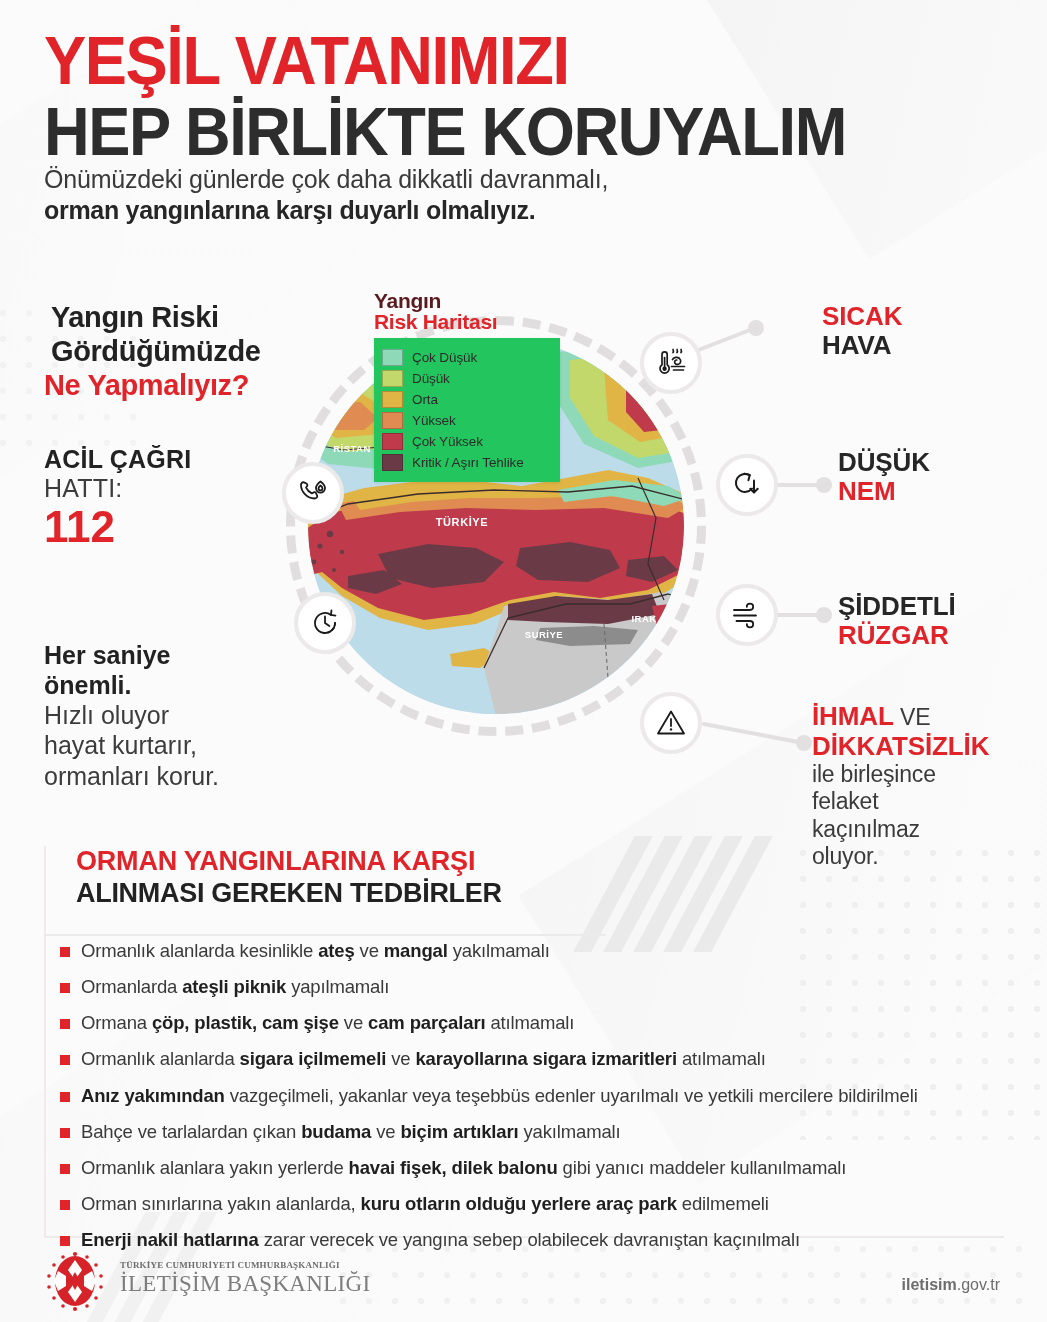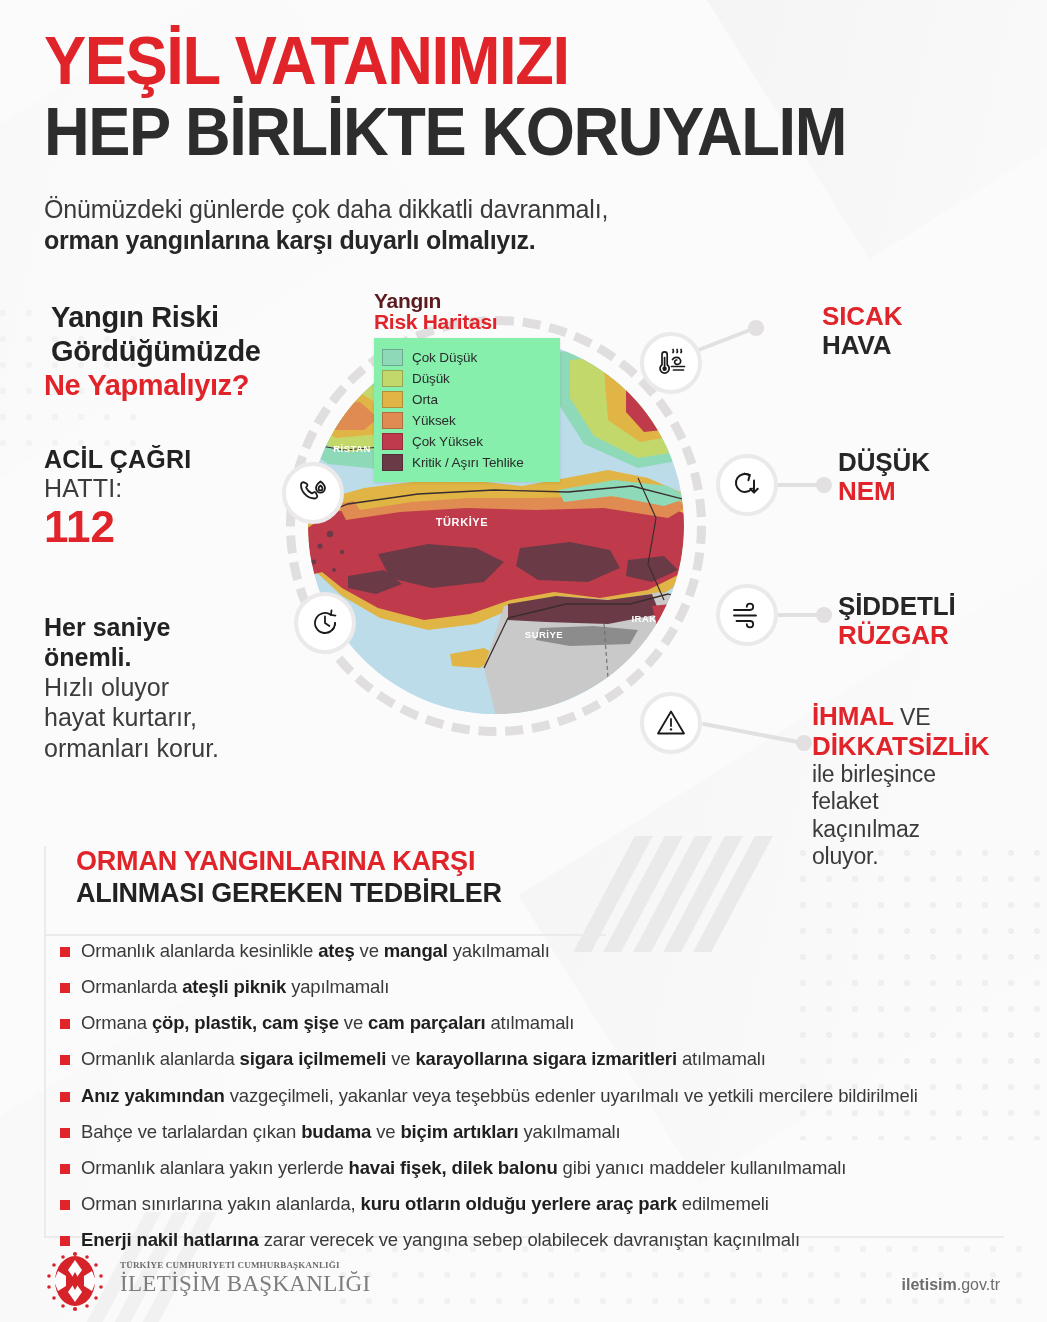--- a/index.html
+++ b/index.html
@@ -30,32 +30,32 @@
   .h1-red{
     font-size:68px; line-height:.96; font-weight:bold; color:#e1242a;
     letter-spacing:-1.5px; font-stretch:condensed; white-space:nowrap;
     transform:scaleX(.93); transform-origin:left center;
   }
   .h1-black{
     font-size:68px; line-height:1.0; font-weight:bold; color:#2d2d2d;
     letter-spacing:-1.5px; white-space:nowrap; margin-top:4px;
     transform:scaleX(.93); transform-origin:left center;
   }
-  .sub1{ font-size:25px; color:#3a3a3a; margin-top:30px; letter-spacing:-.2px;}
+  .sub1{ font-size:25px; color:#3a3a3a; margin-top:0; letter-spacing:-.2px;}
   .sub2{ font-size:25px; color:#262626; font-weight:bold; margin-top:2px; letter-spacing:-.3px;}
 
   
   #leftcol{ position:absolute; left:44px; top:300px; width:300px; z-index:6; }
   .lc-h1{ font-size:29px; font-weight:bold; color:#222; line-height:1.18; letter-spacing:-.4px;margin-left:7px;}
   .lc-h1-red{ font-size:29px; font-weight:bold; color:#e1242a; line-height:1.18; letter-spacing:-.4px;}
   .acil{ margin-top:42px; }
   .acil-b{ font-size:25px; font-weight:bold; color:#222; letter-spacing:.2px;}
   .acil-n{ font-size:25px; color:#3c3c3c; letter-spacing:.2px;}
   .acil-num{ font-size:44px; font-weight:bold; color:#e1242a; line-height:1.05; margin-top:1px;}
-  .her{ margin-top:62px; }
+  .her{ margin-top:90px; }
   .her-b{ font-size:25px; font-weight:bold; color:#222; line-height:1.2;}
   .her-n{ font-size:25px; color:#3c3c3c; line-height:1.22;}
 
   
   #mapwrap{ position:absolute; left:286px; top:316px; width:420px; height:420px; z-index:3; }
   .ringdash{
     position:absolute; inset:0; border-radius:50%;
     border:9px dashed #e0dede;
   }
   .mapdisc{
@@ -66,21 +66,21 @@
   .cty{ fill:#ffffff; font-size:11px; font-weight:bold; letter-spacing:.6px;
         font-family:"Liberation Sans", sans-serif; }
   .cty-d{ fill:#ffffff; font-size:9.5px; font-weight:bold; letter-spacing:.5px;
         font-family:"Liberation Sans", sans-serif; }
 
   
   #legend{ position:absolute; left:374px; top:290px; z-index:9; width:186px; }
   .lg-t1{ font-size:21px; font-weight:bold; color:#5a1a1e; line-height:1.02; letter-spacing:-.3px;}
   .lg-t2{ font-size:21px; font-weight:bold; color:#e1242a; line-height:1.05; letter-spacing:-.3px;}
   .lg-box{
-    margin-top:5px; background:#86efac; padding:9px 9px 9px 8px;
+    margin-top:5px; background:#22c55e; padding:9px 9px 9px 8px;
     box-shadow:0 1px 3px rgba(0,0,0,.10);
   }
   .lg-row{ display:flex; align-items:center; height:21px; }
   .lg-sw{ width:21px; height:17px; border:1px solid rgba(0,0,0,.22); flex:0 0 auto; }
   .lg-lb{ font-size:13.5px; color:#2b2b2b; margin-left:9px; letter-spacing:-.1px; white-space:nowrap;}
 
   
   .bubble{
     position:absolute; width:62px; height:62px; border-radius:50%;
     background:#ffffff; border:4px solid #ebe9e9; z-index:8;

